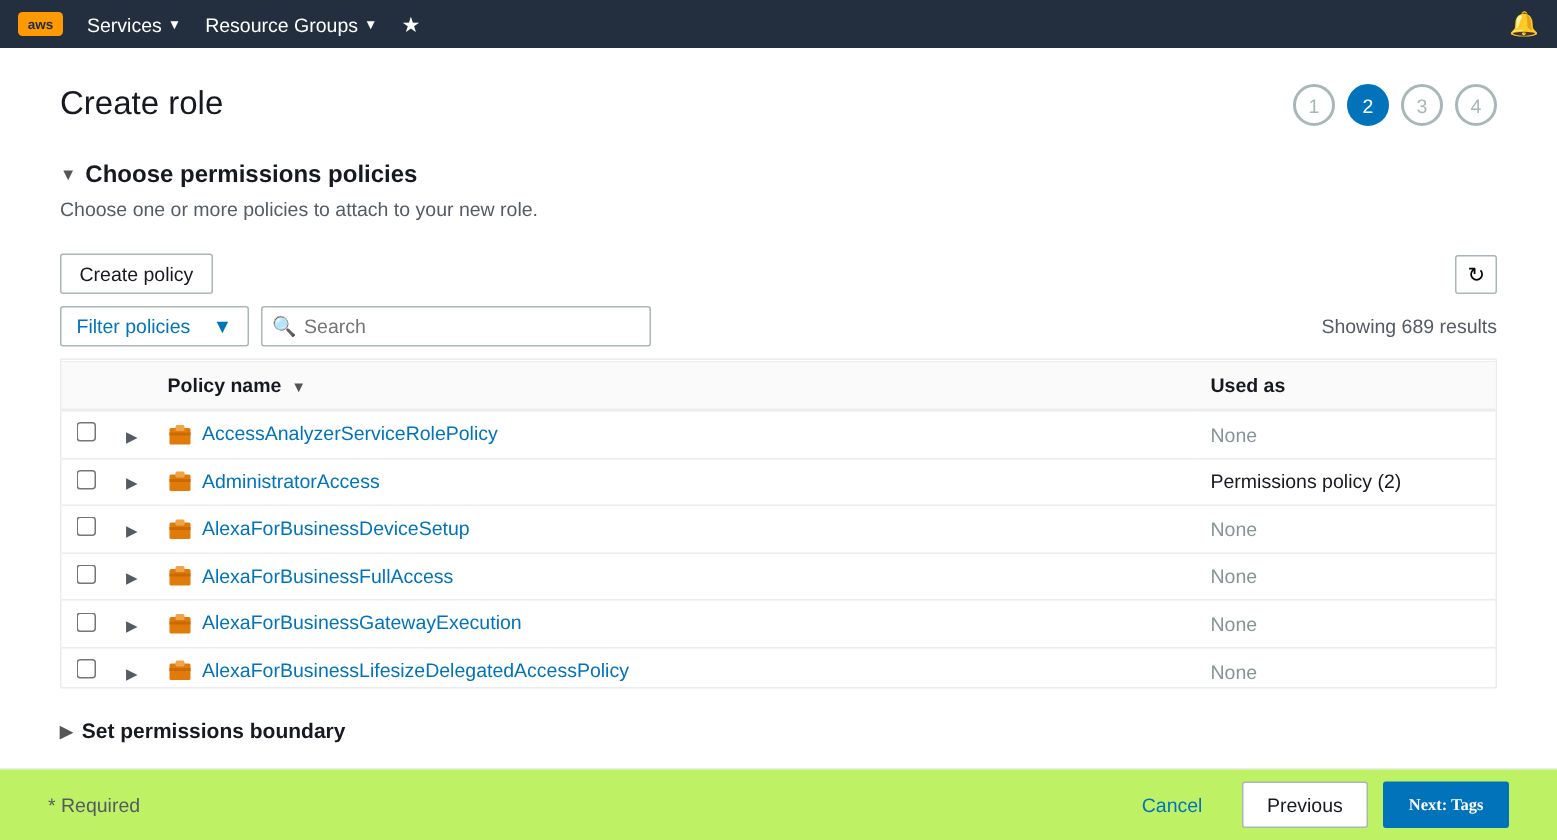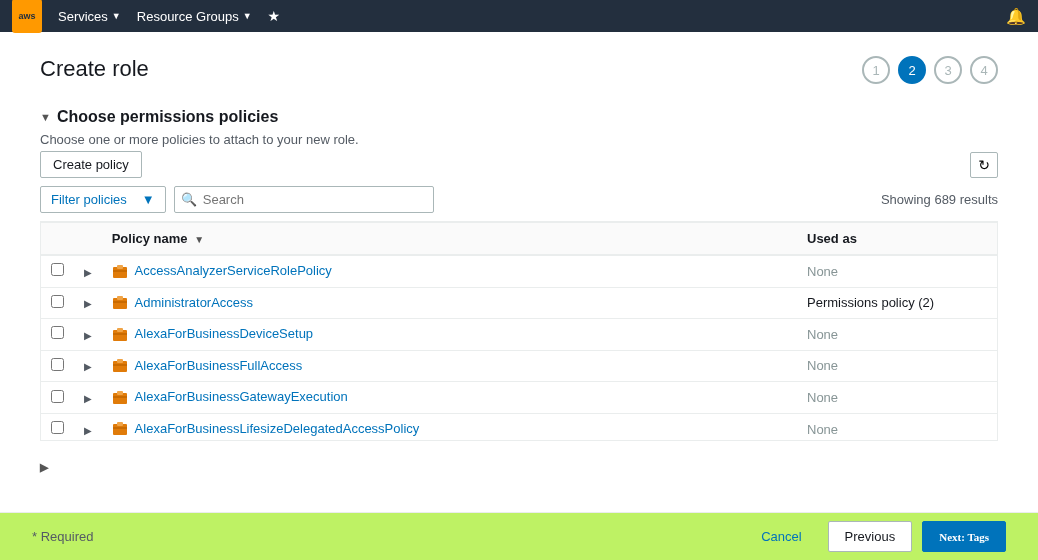--- a/index.html
+++ b/index.html
@@ -16,21 +16,21 @@
     }
     .aws-logo {
       display: flex;
       align-items: center;
       gap: 4px;
     }
     .aws-logo-box {
       background: #ff9900;
       border-radius: 3px;
       width: 30px;
-      height: 34px;
+      height: 16px;
       display: flex;
       align-items: center;
       justify-content: center;
       font-size: 9px;
       font-weight: bold;
       color: #232f3e;
     }
     .nav-item {
       color: #fff;
       font-size: 13px;
@@ -104,21 +104,21 @@
       color: #16191f;
       margin-bottom: 6px;
       display: flex;
       align-items: center;
       gap: 6px;
     }
     .section-title .chevron { font-size: 11px; color: #555; }
     .section-subtitle {
       font-size: 13px;
       color: #545b64;
-      margin-bottom: 4px;
+      margin-bottom: 22px;
     }
 
     
     .create-policy-btn {
       padding: 5px 12px;
       border: 1px solid #aab7b8;
       background: #fff;
       border-radius: 2px;
       font-size: 13px;
       cursor: pointer;
@@ -483,20 +483,21 @@
         <a class="policy-link">AlexaForBusinessLifesizeDelegatedAccessPolicy</a>
       </td>
       <td class="col-used used-as-none">None</td>
     </tr>
         </tbody>
     </table>
   </div>
 
   <div class="permissions-boundary">
     <span class="chevron">▶</span>
+    <span>Set permissions boundary</span>
   </div>
 
 </div>
 
 <div class="footer">
   <span class="required-text">* Required</span>
   <div class="footer-right">
     <button class="btn-cancel">Cancel</button>
     <button class="btn-previous">Previous</button>
     <button class="btn-next">Next: Tags</button>

